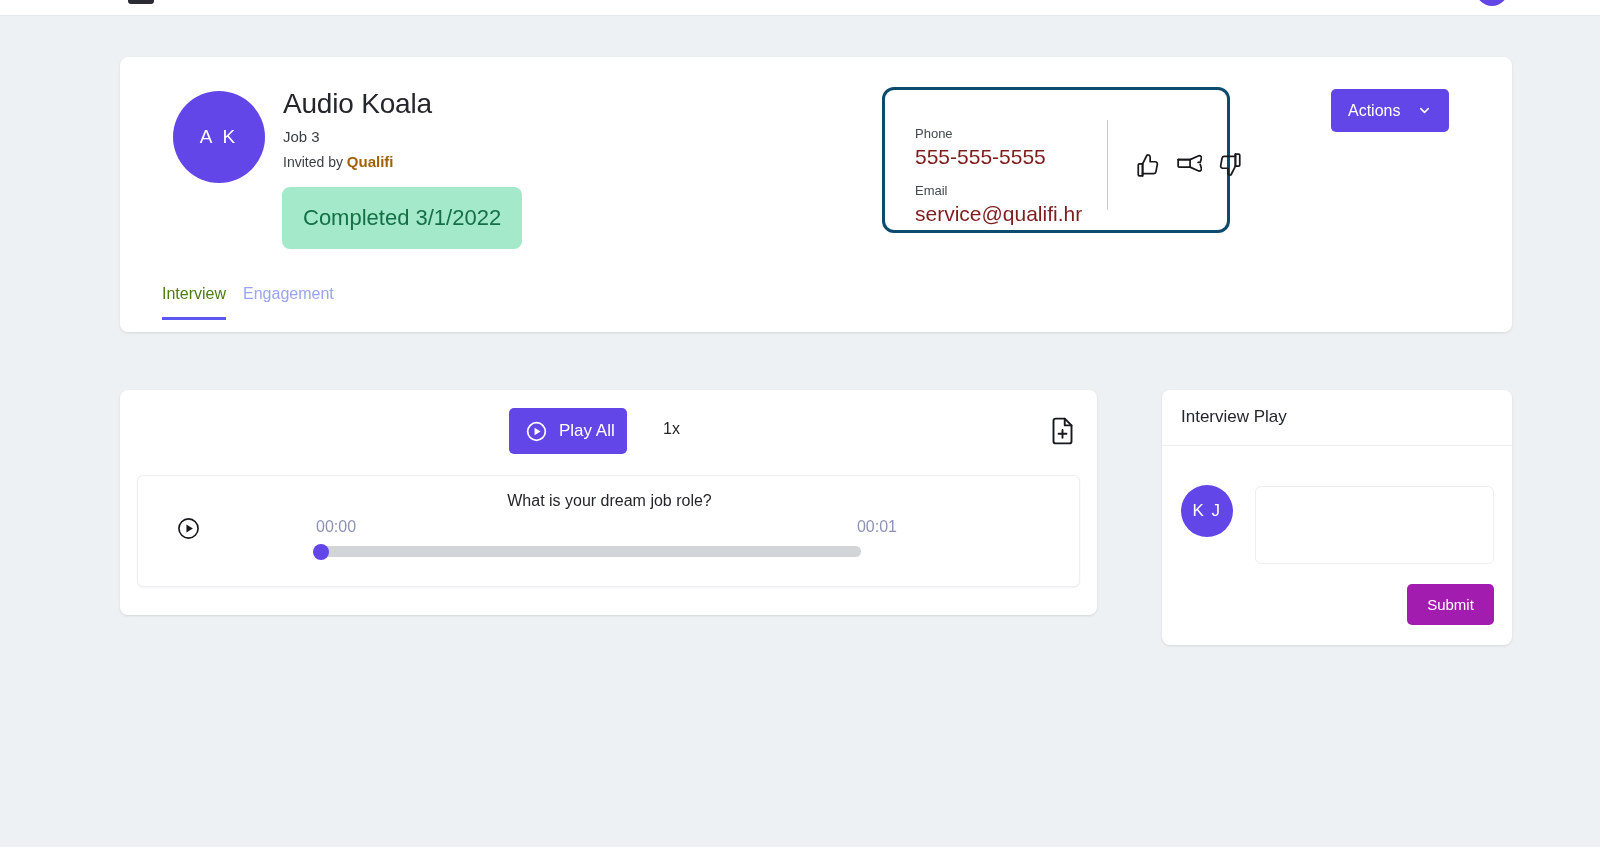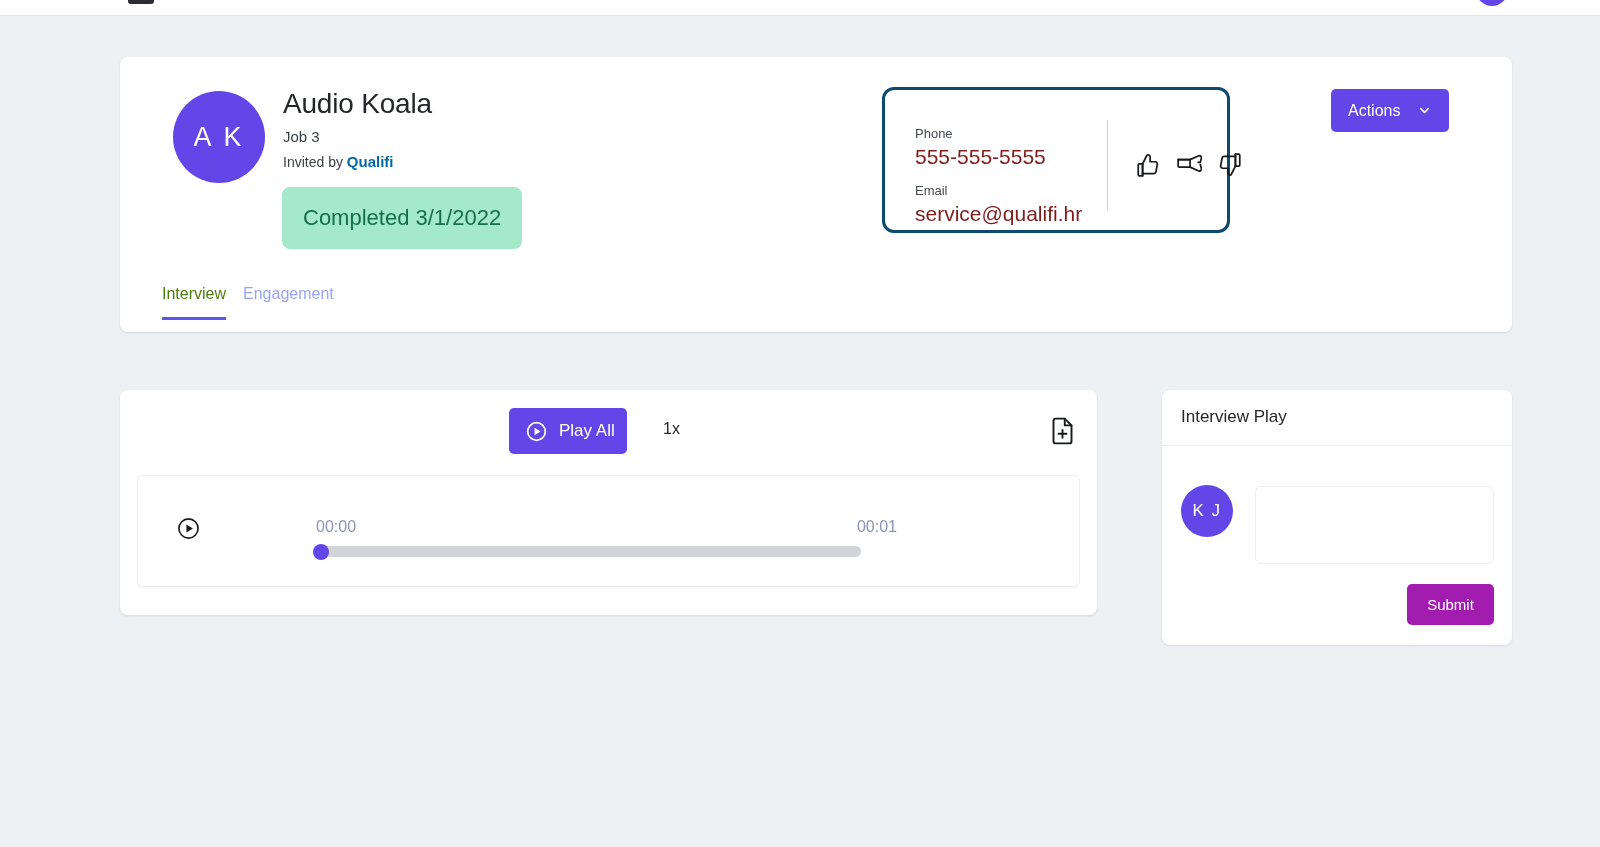--- a/index.html
+++ b/index.html
@@ -55,21 +55,21 @@
     width: 1392px; height: 275px;
   }
 
   .avatar-lg {
     position: absolute;
     left: 53px; top: 34px;
     width: 92px; height: 92px;
     border-radius: 50%;
     background: #6246e8;
     color: #ffffff;
-    font-size: 27px;
+    font-size: 19px;
     letter-spacing: 3px;
     display: flex;
     align-items: center;
     justify-content: center;
   }
 
   .cand-name {
     position: absolute;
     left: 163px; top: 31px;
     font-size: 28px;
@@ -82,21 +82,21 @@
     left: 163px; top: 71px;
     font-size: 15px;
     color: #3b3f46;
   }
   .cand-invited {
     position: absolute;
     left: 163px; top: 96px;
     font-size: 14px;
     color: #3b3f46;
   }
-  .cand-invited b { font-weight: 700; font-size: 15px; color: #0369a1; text-align: center; }
+  .cand-invited b { font-weight: 700; font-size: 15px; color: #a16207; text-align: center; }
 
   .status-badge {
     position: absolute;
     left: 162px; top: 130px;
     padding: 18px 21px;
     background: #a4e9c9;
     color: #157047;
     font-size: 22px;
     border-radius: 8px;
   }
@@ -404,20 +404,21 @@
   </div>
 
   <div class="question-row">
     <button class="q-play">
       <svg width="25" height="25" viewBox="0 0 24 24" fill="none" stroke="#17191d" stroke-width="1.6">
         <circle cx="12" cy="12" r="9.2"></circle>
         <polygon points="10,8.2 16.2,12 10,15.8" fill="#17191d" stroke="none"></polygon>
       </svg>
     </button>
 
+    <div class="q-text">What is your dream job role?</div>
 
     <div class="q-time" id="time-current">00:00</div>
     <div class="q-time" id="time-total">00:01</div>
 
     <div class="q-track">
       <div class="q-thumb" id="seek-thumb" style="left: calc(0% - 3px);"></div>
     </div>
   </div>
 </div>
 

